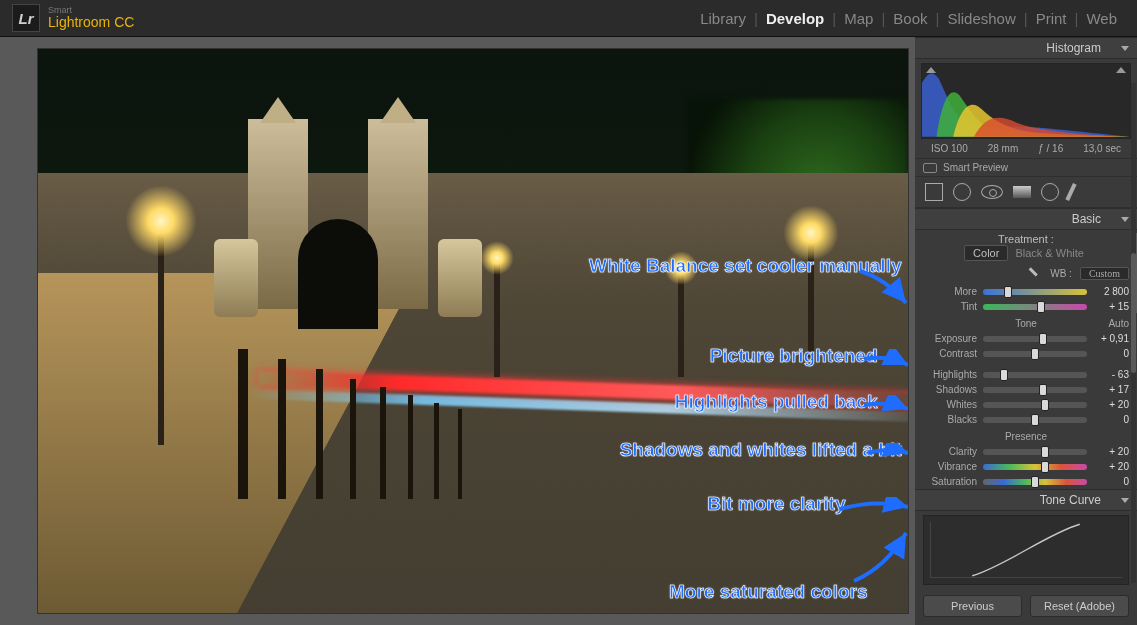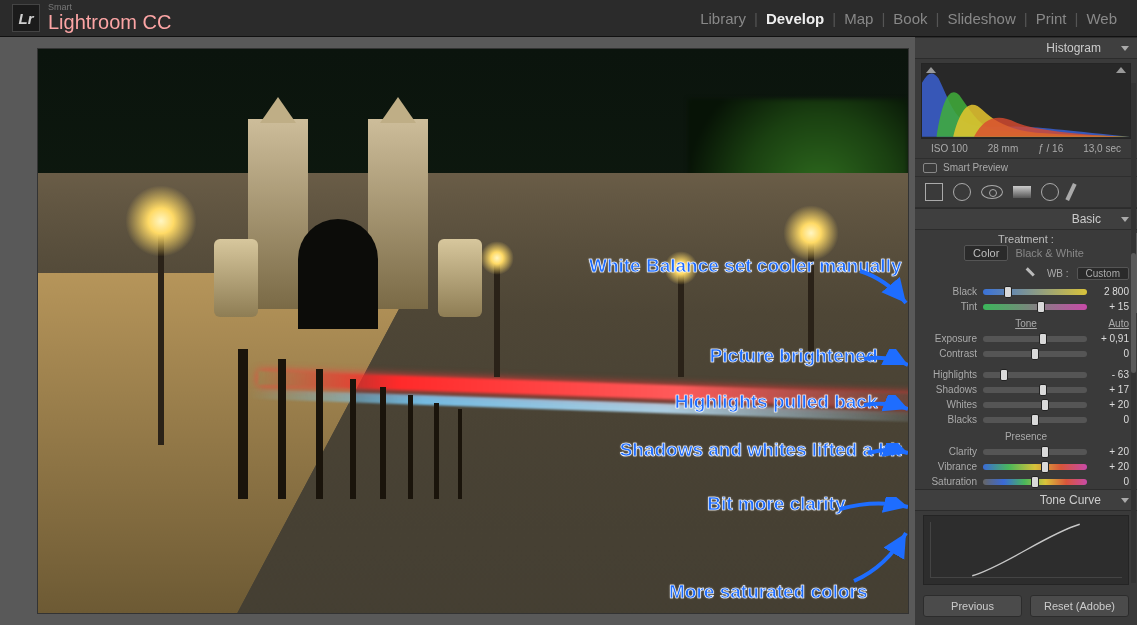--- a/index.html
+++ b/index.html
@@ -6,21 +6,21 @@
   html, body { width: 1137px; height: 625px; background: #1e1e1e; overflow: hidden; }
   .app { width: 1137px; height: 625px; background: #2a2a2a; display: flex; flex-direction: column; position: relative; }
 
   
   .topbar { height: 42px; background: #2b2b2b; border-bottom: 1px solid #111; display: flex; align-items: center; padding: 0 12px; justify-content: space-between; }
   .logo-block { display: flex; align-items: center; gap: 8px; }
   .lr-logo { width: 28px; height: 28px; background: #1b1b1b; border: 1px solid #444; display: flex; align-items: center; justify-content: center; font-size: 15px; font-style: italic; font-weight: 600; font-family: Georgia, serif; }
   .lr-logo span.l { color: #cfcfcf; } .lr-logo span.r { color: #cfcfcf; }
   .product-text { line-height: 1.05; }
   .product-text .adobe { color: #777; font-size: 9px; }
-  .product-text .pname { color: #fca5a5; font-size: 20px; }
+  .product-text .pname { color: #eab308; font-size: 14px; }
   .modules { display: flex; align-items: flex-end; gap: 0; font-size: 15px; color: #888; }
   .module-tab { padding: 0 8px; cursor: pointer; }
   .module-tab.active { color: #eee; font-weight: 600; }
   .module-sep { color: #555; }
 
   
   .workspace { flex: 1; display: flex; background: #595959; }
   .canvas-wrap { flex: 1; display: flex; align-items: center; justify-content: center; padding: 12px 6px 12px 36px; position: relative; }
   .photo { width: 870px; height: 564px; background: #000; position: relative; overflow: hidden; box-shadow: 0 0 0 1px #333; }
 
@@ -77,33 +77,33 @@
   .tool-radial{width:18px;height:18px;border:1.5px solid #aaa;border-radius:50%;}
 
   .basic-top { display:flex; justify-content:space-between; align-items:center; padding:3px 8px; font-size:11px;flex-direction:column; }
   .treat { display:flex; align-items:center; gap:3px; }
   .treat .tr-color { background:#2a2a2a;border:1px solid #555;padding:1px 8px;border-radius:2px; }
   .treat .tr-bw { color:#888; padding:1px 4px; }
 
   .wb-row { display:flex; justify-content:flex-end; align-items:center; gap:8px; padding:2px 8px 4px; font-size:10px; color:#aaa;}
   .eyedrop { width:14px;height:14px; transform:rotate(-45deg); }
   .eyedrop::before{content:"";display:block;width:3px;height:10px;background:#bbb;margin-left:5px;}
-  .wb-drop { background:#2a2a2a;border:1px solid #555;padding:0 8px;border-radius:2px;font-size:10px;}
+  .wb-drop { background:#2a2a2a;border:1px solid #555;padding:0 8px;border-radius:2px;font-size:10px;font-family:Liberation Serif, serif;}
 
   .slider-row { display:flex; align-items:center; padding:2px 8px; gap:6px; }
   .slider-row .lbl { width:54px; text-align:right; font-size:10px; color:#aaa; }
   .slider-row .val { width:36px; text-align:right; font-size:10px; color:#ddd; }
   .track { flex:1; height:6px; border-radius:3px; position:relative; background:#555; }
   .track.temp { background: linear-gradient(to right,#3a72d8,#d8c23a); }
   .track.tint { background: linear-gradient(to right,#3ab85a,#c84aa8); }
   .track.vb   { background: linear-gradient(to right,#3a6ad8,#4ab85a,#d8c23a,#d8553a,#c84aa8); }
   .track.sat  { background: linear-gradient(to right,#666,#3a6ad8,#4ab85a,#d8c23a,#d8553a,#c84aa8); }
   .thumb { position:absolute; top:-3px; width:8px; height:12px; background:#d9d9d9; border:1px solid #222; border-radius:2px; transform:translateX(-50%); }
   .subhead { display:flex; justify-content:center; padding:4px 0 2px; font-size:10px; color:#aaa; }
-  .subhead.tone { justify-content:space-between; padding:4px 8px 2px;text-decoration:underline; }
+  .subhead.tone { justify-content:space-between; padding:4px 8px 2px; }
 
   .tone-curve { height:70px; margin:4px 8px; background:#2d2d2d; border:1px solid #242424; position:relative; }
   .tone-curve::before{content:"";position:absolute;left:6px;right:6px;bottom:6px;top:6px;border-left:1px solid #444;border-bottom:1px solid #444;}
   .tone-line{position:absolute;left:6px;bottom:6px;right:6px;top:6px;}
   .tone-line svg{width:100%;height:100%;}
 
   .btn-row { display:flex; gap:8px; padding:6px 8px; }
   .btn { flex:1; background:#4b4b4b; border:1px solid #2c2c2c; color:#ccc; font-size:11px; padding:4px 0; text-align:center; border-radius:3px; cursor:pointer; }
 
   .panel-scroll{position:absolute;right:1px;top:46px;bottom:42px;width:5px;background:#333;}
@@ -268,21 +268,21 @@
         </span>
       </div>
 
       <div class="wb-row">
         <span class="eyedrop"></span>
         <span>WB :</span>
         <span class="wb-drop">Custom</span>
       </div>
 
       <div class="slider-row">
-        <span class="lbl">Black</span>
+        <span class="lbl">More</span>
         <span class="track temp">
             <span class="thumb" style="left:24%"></span>
           </span>
         <span class="val">2 800</span>
       </div>
       <div class="slider-row">
         <span class="lbl">Tint</span>
         <span class="track tint">
             <span class="thumb" style="left:56%"></span>
           </span>

